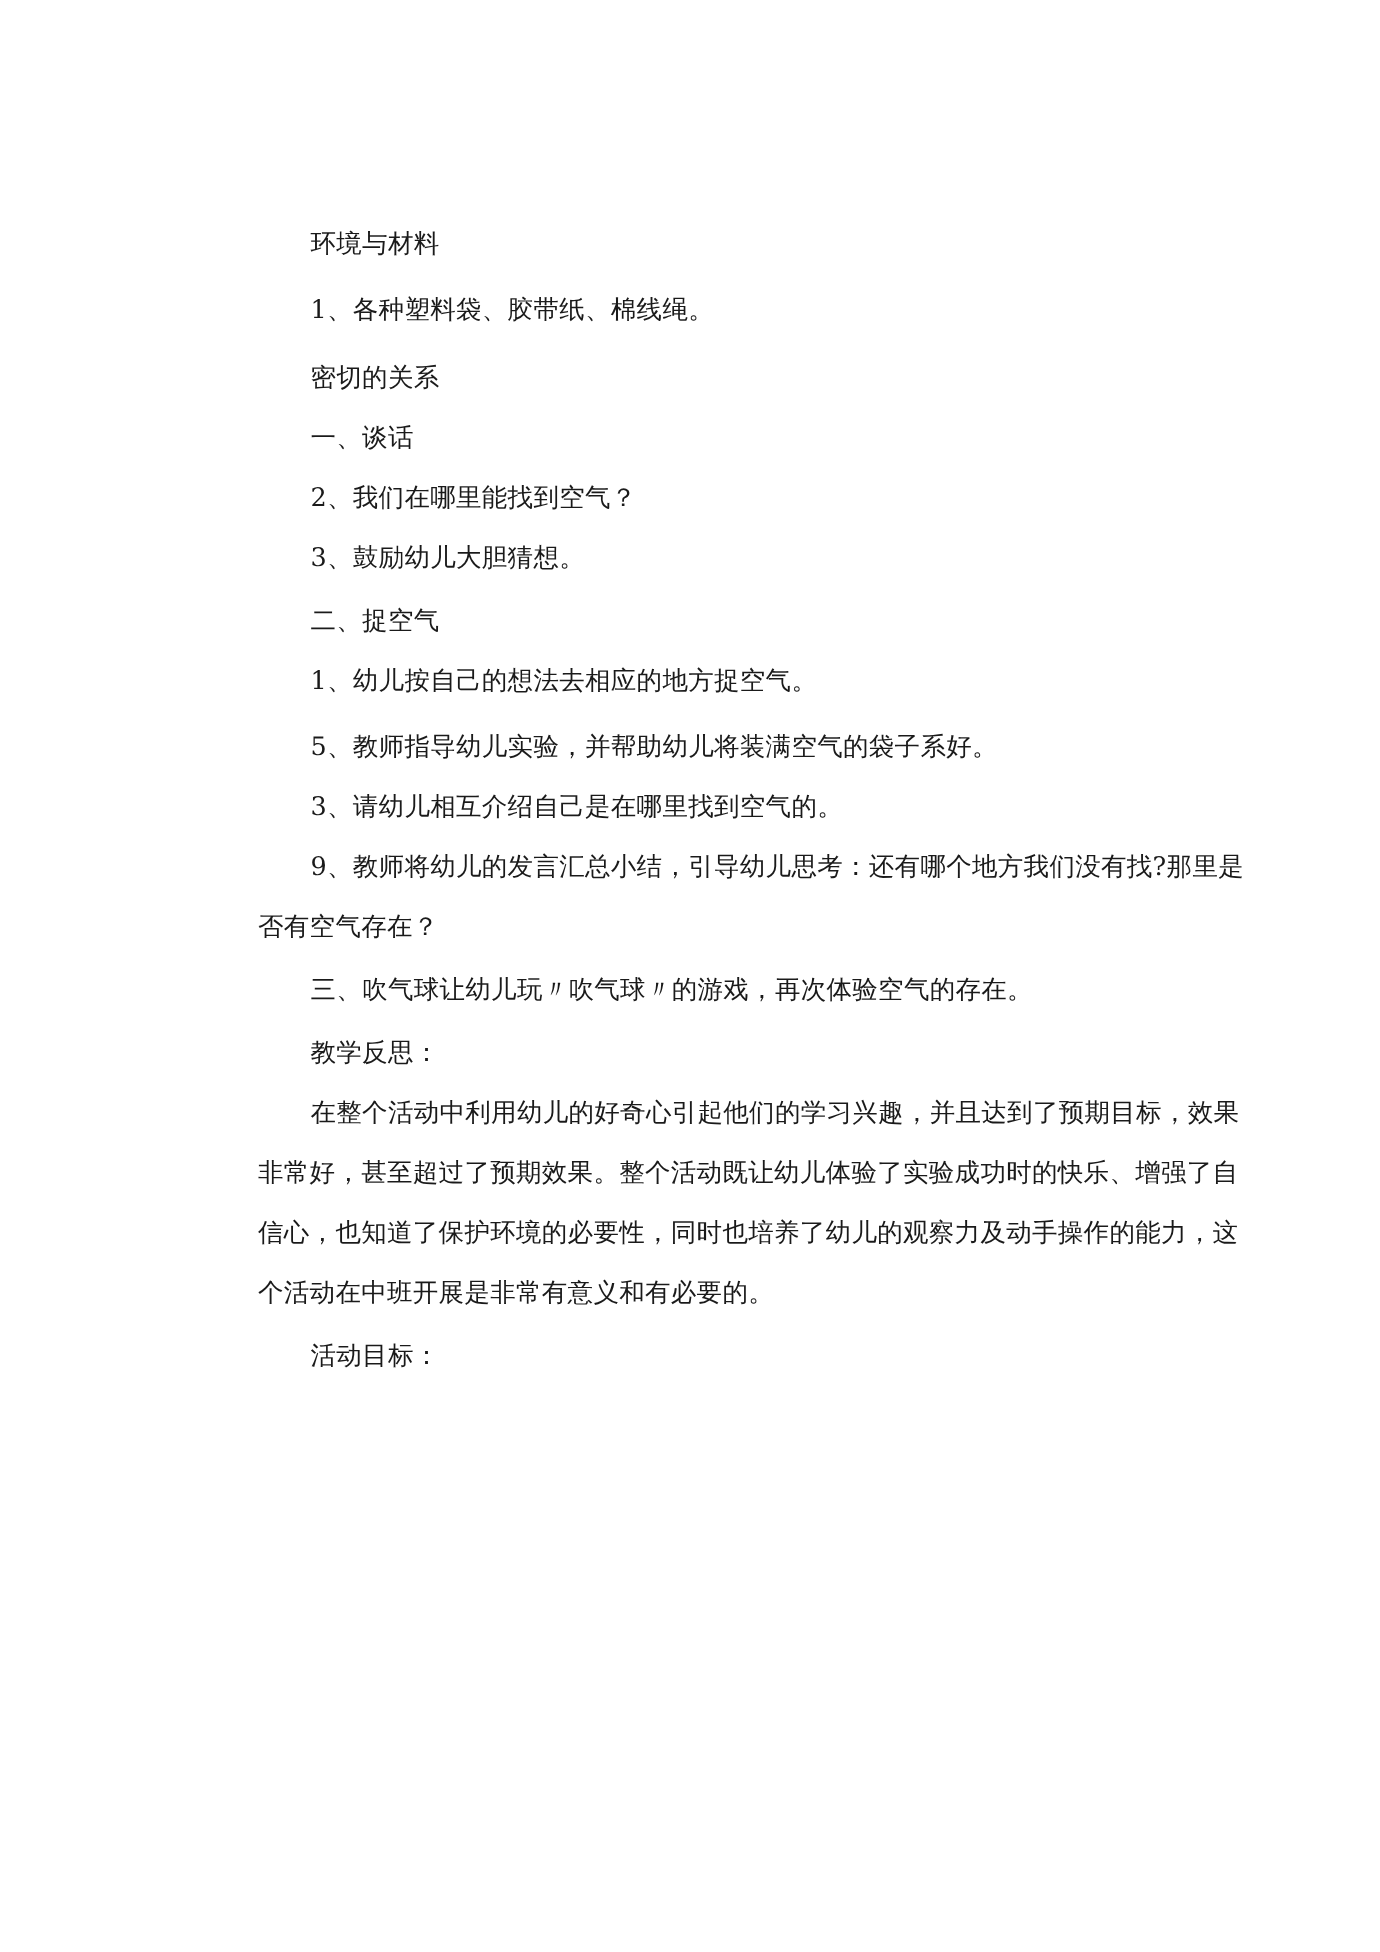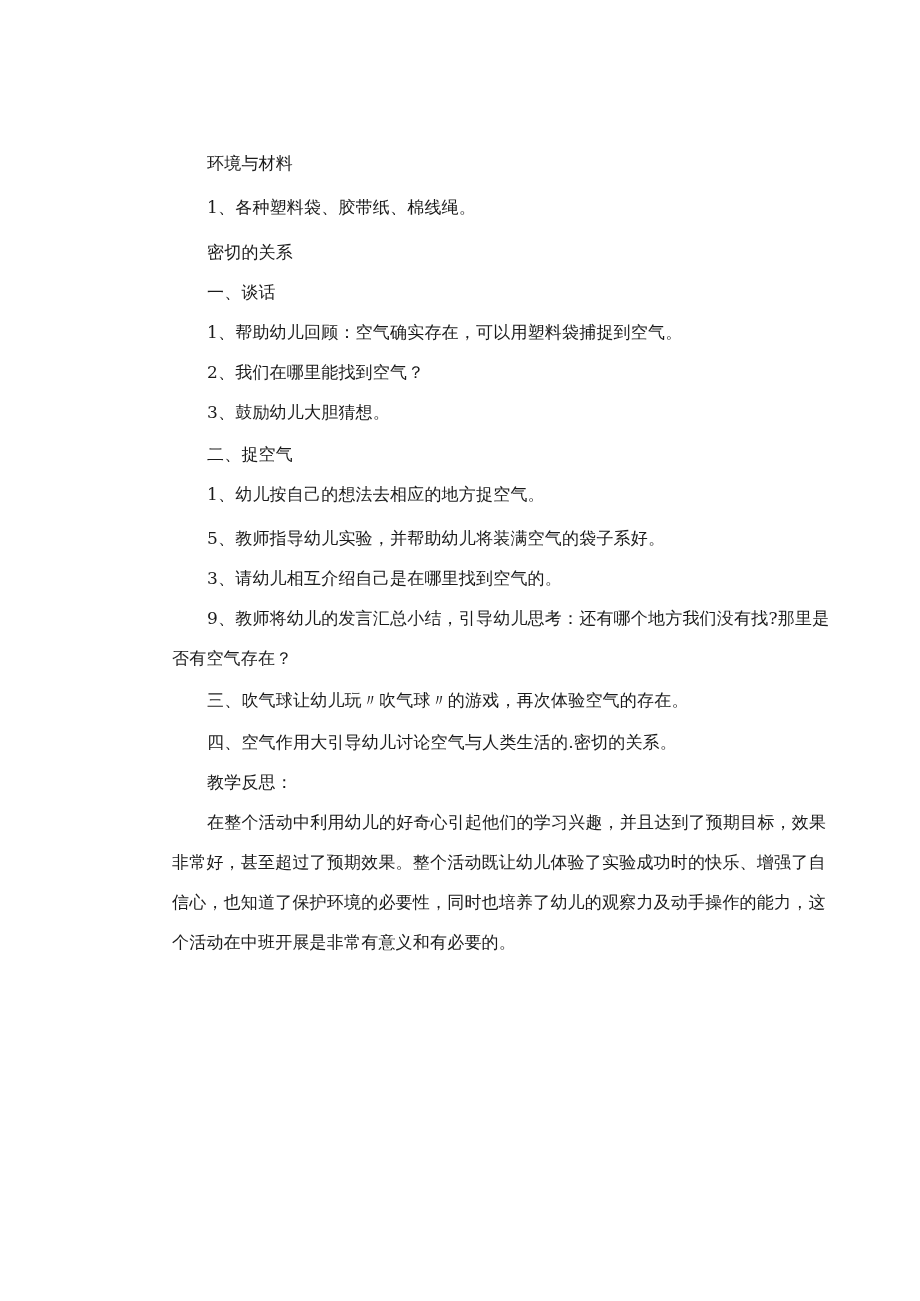--- a/index.html
+++ b/index.html
@@ -36,25 +36,24 @@
     }
   </style>
 </head>
 <body>
 
 <div class="page">
   <p class="p" style="margin-bottom:4px">环境与材料</p>
   <p class="p" style="margin-bottom:5px">1、各种塑料袋、胶带纸、棉线绳。</p>
   <p class="p">密切的关系</p>
   <p class="p">一、谈话</p>
-  <p class="p">1、帮助幼儿回顾：空气确实存在，可以用塑料袋捕捉到空气。</p>
   <p class="p">2、我们在哪里能找到空气？</p>
   <p class="p" style="margin-bottom:2px">3、鼓励幼儿大胆猜想。</p>
   <p class="p">二、捉空气</p>
   <p class="p" style="margin-bottom:4px">1、幼儿按自己的想法去相应的地方捉空气。</p>
   <p class="p">5、教师指导幼儿实验，并帮助幼儿将装满空气的袋子系好。</p>
   <p class="p">3、请幼儿相互介绍自己是在哪里找到空气的。</p>
   <p class="p" style="margin-bottom:2px">9、教师将幼儿的发言汇总小结，引导幼儿思考：还有哪个地方我们没有找?那里是否有空气存在？</p>
   <p class="p" style="margin-bottom:2px">三、吹气球让幼儿玩〃吹气球〃的游戏，再次体验空气的存在。</p>
-  <p class="p">四、空气作用大引导幼儿讨论空气与人类生活的.密切的关系。</p>
   <p class="p">教学反思：</p>
   <p class="p" style="margin-bottom:2px">在整个活动中利用幼儿的好奇心引起他们的学习兴趣，并且达到了预期目标，效果非常好，甚至超过了预期效果。整个活动既让幼儿体验了实验成功时的快乐、增强了自信心，也知道了保护环境的必要性，同时也培养了幼儿的观察力及动手操作的能力，这个活动在中班开展是非常有意义和有必要的。</p>
+  <p class="p">活动目标：</p>
 </div>
 
 </body></html>

